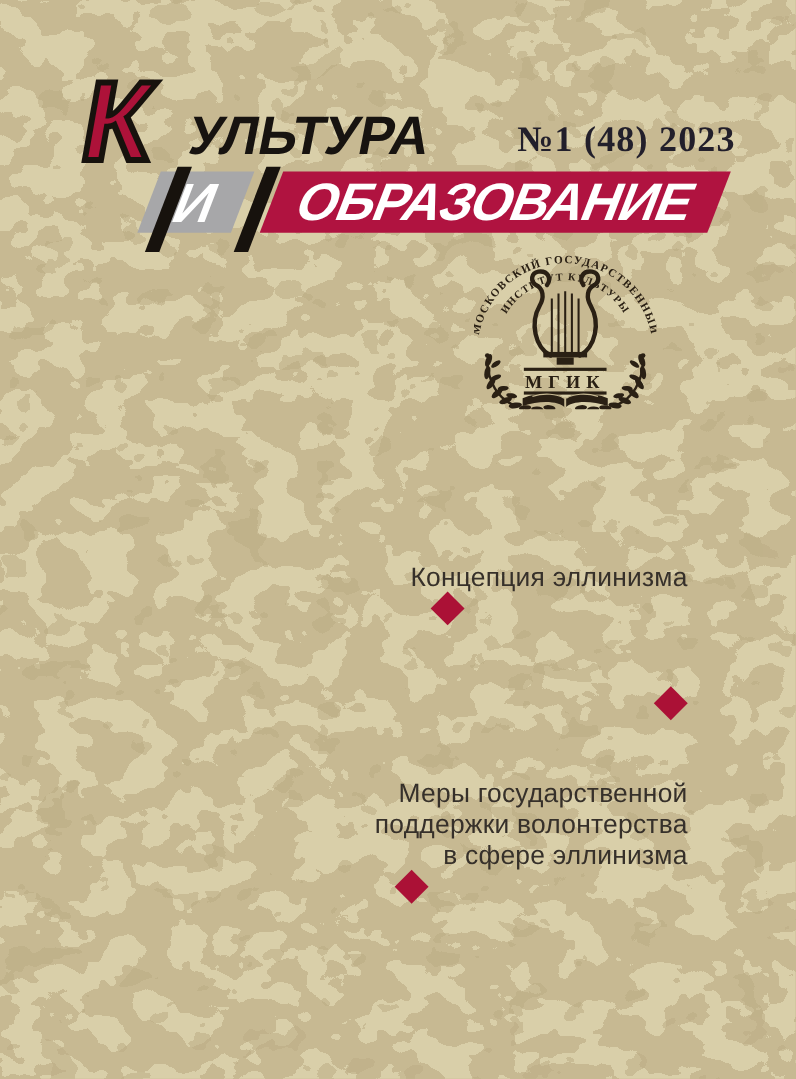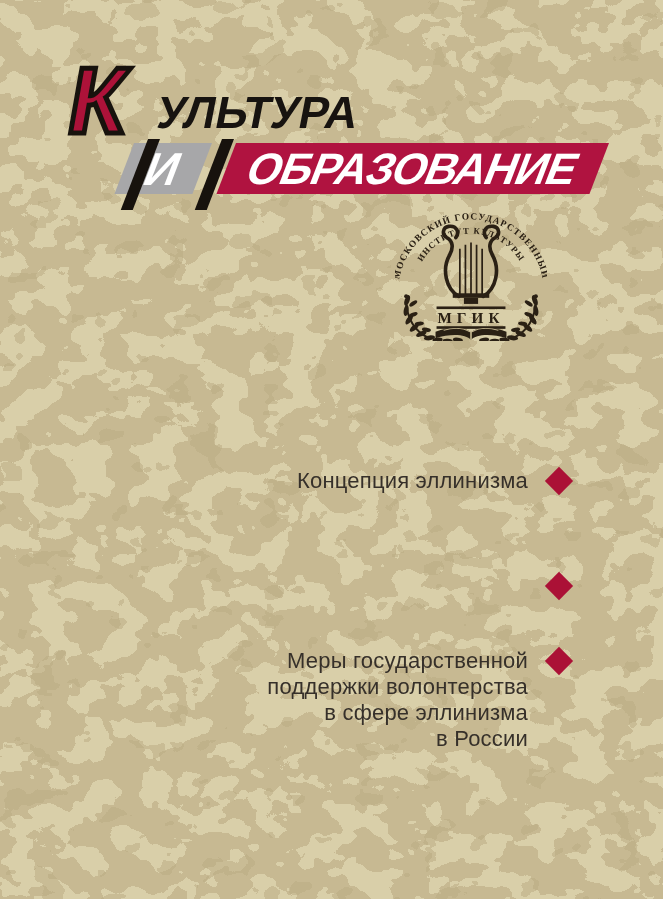--- a/index.html
+++ b/index.html
@@ -60,21 +60,21 @@
   .slash-1{left:148px;}
   .slash-2{left:222px;}
 
   
   .logo{position:absolute;left:395px;top:203px;z-index:2;}
   .logo text{font-family:"Liberation Serif",serif;fill:#2a2014;}
 
   
   .toc-item{
     position:absolute;right:90px;z-index:2;
-    display:flex;align-items:flex-start;
+    display:flex;align-items:flex-start;flex-direction:column;
   }
   .toc-text{
     text-align:right;
     font-size:22px;line-height:26px;color:#36302a;
     letter-spacing:0.2px;
   }
   .toc-text div{white-space:nowrap;}
   .bullet-wrap{
     width:28px;height:26px;margin-left:17px;flex:0 0 auto;
     display:flex;align-items:center;justify-content:center;
@@ -121,20 +121,21 @@
     <div class="gray-box">
       <span>И</span>
     </div>
     <div class="red-box">
       <span>ОБРАЗОВАНИЕ</span>
     </div>
     <div class="slash slash-1"></div>
     <div class="slash slash-2"></div>
     <div class="k-letter">К</div>
     <div class="ultura">УЛЬТУРА</div>
+    <div class="issue">№1 (48) 2023</div>
   </header>
 
   <div class="logo">
     <svg width="152" height="138" viewBox="0 0 150 136" aria-hidden="true">
       <defs>
         <path id="arcOuter" d="M 3,88 A 72 72 0 0 1 147,88" fill="none"></path>
         <path id="arcInner" d="M 19,86 A 56 56 0 0 1 131,86" fill="none"></path>
         <g id="laurelLeft">
           <path d="M 33,133 C 20,127 11,114 11,95" stroke="#2a2014" stroke-width="2" fill="none"></path>
           <ellipse cx="12" cy="96" rx="5.5" ry="2.4" fill="#2a2014" transform="rotate(-70 12 96)"></ellipse>
@@ -199,21 +200,20 @@
       <div class="bullet-wrap">
         <div class="diamond"></div>
       </div>
     </div>
 
     <div class="toc-item toc-3">
       <div class="toc-text">
         <div>Меры государственной</div>
         <div>поддержки волонтерства</div>
         <div>в сфере эллинизма</div>
-        <div>в России</div>
       </div>
       <div class="bullet-wrap">
         <div class="diamond"></div>
       </div>
     </div>
 
   </main>
 </div>
 
 </body></html>

